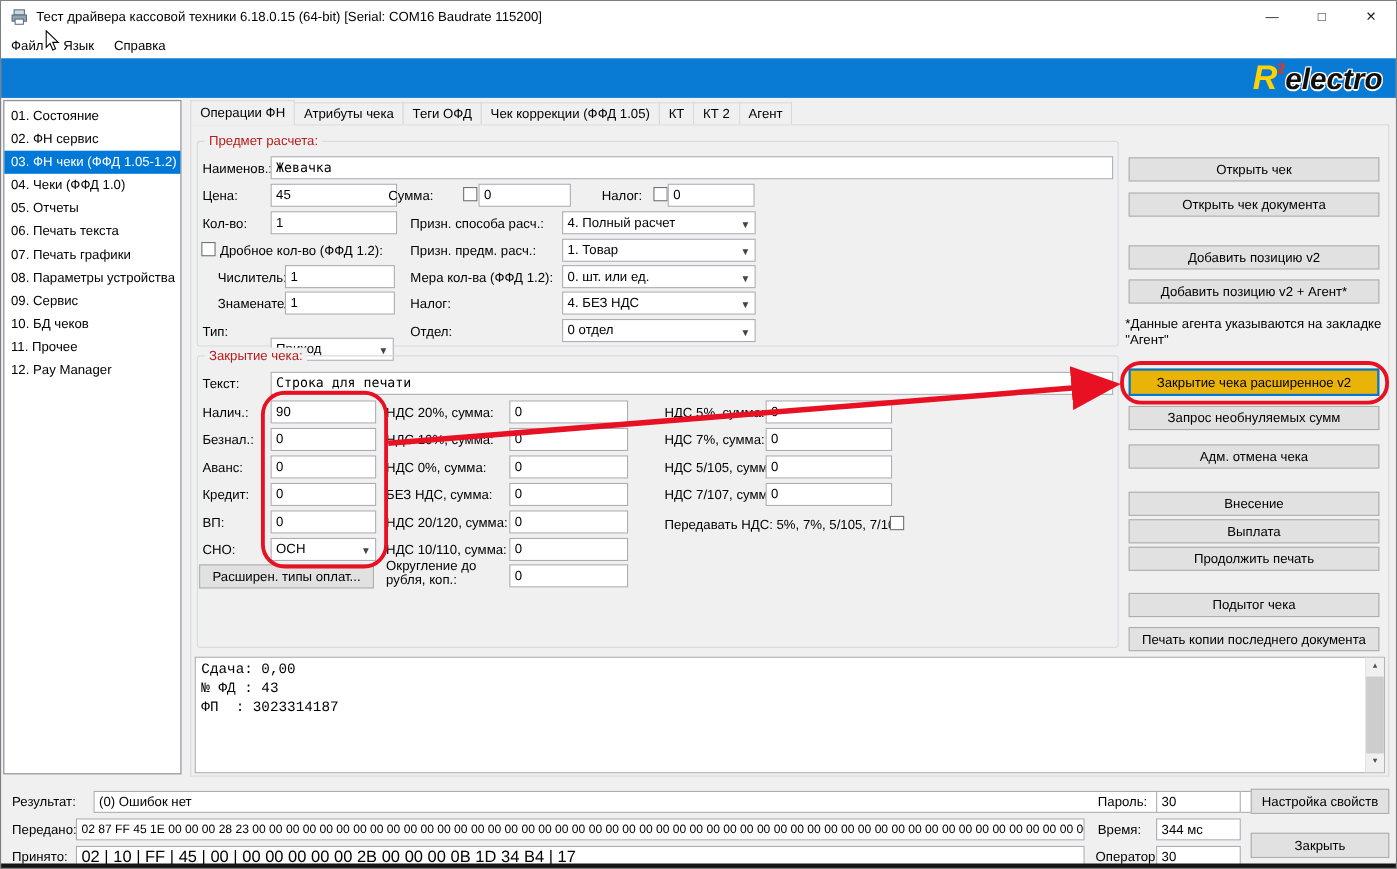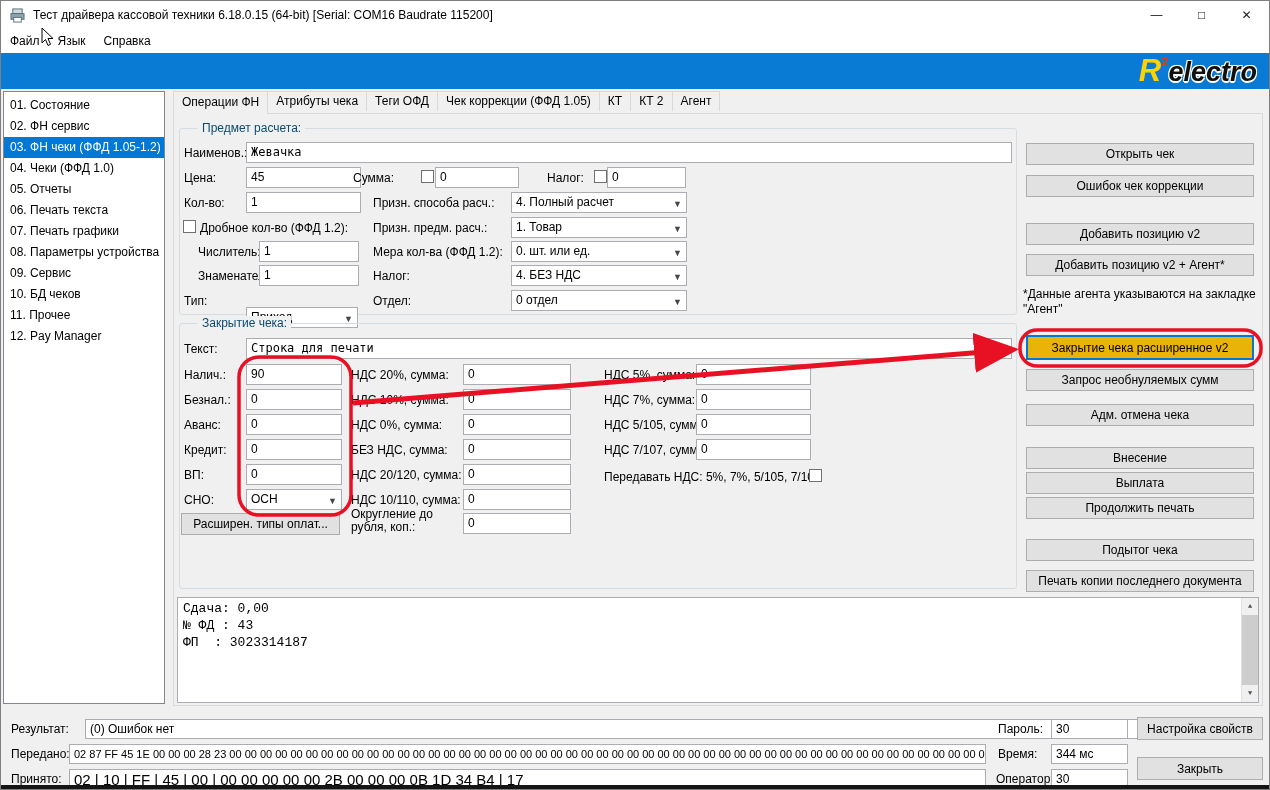--- a/index.html
+++ b/index.html
@@ -17,26 +17,26 @@
   .cursor-icon{position:absolute;left:40px;top:26px;z-index:60}
   .banner{position:absolute;left:0;top:52px;width:100%;height:36px;background:#0a7bd4}
   .logo{position:absolute;right:12px;top:0;font-weight:bold;font-style:italic;white-space:nowrap}
   .logo-r{color:#ffd200;font-size:31px}
   .logo-sup{color:#ff2d00;font-size:13px;vertical-align:15px;font-style:normal}
   .logo-rest{color:#101010;font-size:27px;
     text-shadow:-1px -1px 0 #fff,1px -1px 0 #fff,-1px 1px 0 #fff,1px 1px 0 #fff,0 2px 0 #fff}
   .sidebar{position:absolute;left:2px;top:90px;width:162px;height:613px;background:#fff;border:1px solid #828790;padding-top:3px}
   .side-item{height:21px;line-height:21px;padding-left:6px;white-space:nowrap;overflow:hidden}
   .side-item.selected{background:#0078d7;color:#fff}
-  .tabstrip{position:absolute;left:172px;top:90px;height:23px;display:flex;align-items:flex-start;z-index:3}
+  .tabstrip{position:absolute;left:172px;top:90px;height:23px;display:flex;align-items:center;z-index:3}
   .tab{height:20px;line-height:18px;padding:0 8px;background:#f0f0f0;border:1px solid #d9d9d9;border-bottom:none;margin-right:-1px;white-space:nowrap}
   .tab.active{height:23px;line-height:21px;position:relative;z-index:4}
   .tabpanel{position:absolute;left:172px;top:112px;width:1090px;height:593px;background:#f0f0f0;border:1px solid #d9d9d9}
   .groupbox{position:absolute;border:1px solid #d5dce2;border-radius:3px}
-  .legend{position:absolute;top:-8px;left:18px;background:#f0f0f0;padding:0 4px;color:#0c4a6e;line-height:14px}
+  .legend{position:absolute;top:-8px;left:6px;background:#f0f0f0;padding:0 4px;color:#b91c1c;line-height:14px}
   .lbl{position:absolute;white-space:nowrap}
   .tb{position:absolute;height:21px;background:#fff;border:1px solid #abadb3;padding:2px 4px;line-height:15px;overflow:hidden;white-space:nowrap}
   .mono{font-family:"DejaVu Sans Mono",monospace;font-size:12px}
   .combo{position:absolute;height:21px;background:#fff;border:1px solid #abadb3;padding:2px 18px 2px 4px;line-height:15px;overflow:hidden;white-space:nowrap}
   .combo-arrow{position:absolute;right:4px;top:4px;font-size:9px;color:#444;font-style:normal}
   .chk{position:absolute;width:13px;height:13px;background:#fff;border:1px solid #707070}
   .btn{position:absolute;background:#e1e1e1;border:1px solid #adadad;display:flex;align-items:center;justify-content:center;white-space:nowrap}
   .btn.focused{border:2px solid #0078d7;background:#eab308}
   .note{position:absolute;line-height:15px}
   .output{position:absolute;left:176px;top:596px;width:1082px;height:106px;background:#fff;border:1px solid #abadb3;
@@ -198,21 +198,21 @@
   <span class="lbl" style="left:603px;top:392px">НДС 7%, сумма:</span>
   <div class="tb" style="left:695px;top:388px;width:115px">0</div>
   <span class="lbl" style="left:603px;top:417px">НДС 5/105, сумма:</span>
   <div class="tb" style="left:695px;top:413px;width:115px">0</div>
   <span class="lbl" style="left:603px;top:442px">НДС 7/107, сумма:</span>
   <div class="tb" style="left:695px;top:438px;width:115px">0</div>
   <span class="lbl" style="left:603px;top:469px">Передавать НДС: 5%, 7%, 5/105, 7/107</span>
   <div class="chk" style="left:808px;top:468px"></div>
 
   <div class="btn" style="left:1025px;top:142px;width:228px;height:22px">Открыть чек</div>
-  <div class="btn" style="left:1025px;top:174px;width:228px;height:22px">Ошибок чек коррекции</div>
+  <div class="btn" style="left:1025px;top:174px;width:228px;height:22px">Открыть чек документа</div>
   <div class="btn" style="left:1025px;top:222px;width:228px;height:22px">Добавить позицию v2</div>
   <div class="btn" style="left:1025px;top:253px;width:228px;height:22px">Добавить позицию v2 + Агент*</div>
   <div class="note" style="left:1022px;top:286px;width:238px">*Данные агента указываются на закладке "Агент"</div>
   <div class="btn focused" style="left:1025px;top:334px;width:228px;height:25px">Закрытие чека расширенное v2</div>
   <div class="btn" style="left:1025px;top:368px;width:228px;height:22px">Запрос необнуляемых сумм</div>
   <div class="btn" style="left:1025px;top:403px;width:228px;height:22px">Адм. отмена чека</div>
   <div class="btn" style="left:1025px;top:446px;width:228px;height:22px">Внесение</div>
   <div class="btn" style="left:1025px;top:471px;width:228px;height:22px">Выплата</div>
   <div class="btn" style="left:1025px;top:496px;width:228px;height:22px">Продолжить печать</div>
   <div class="btn" style="left:1025px;top:538px;width:228px;height:22px">Подытог чека</div>

